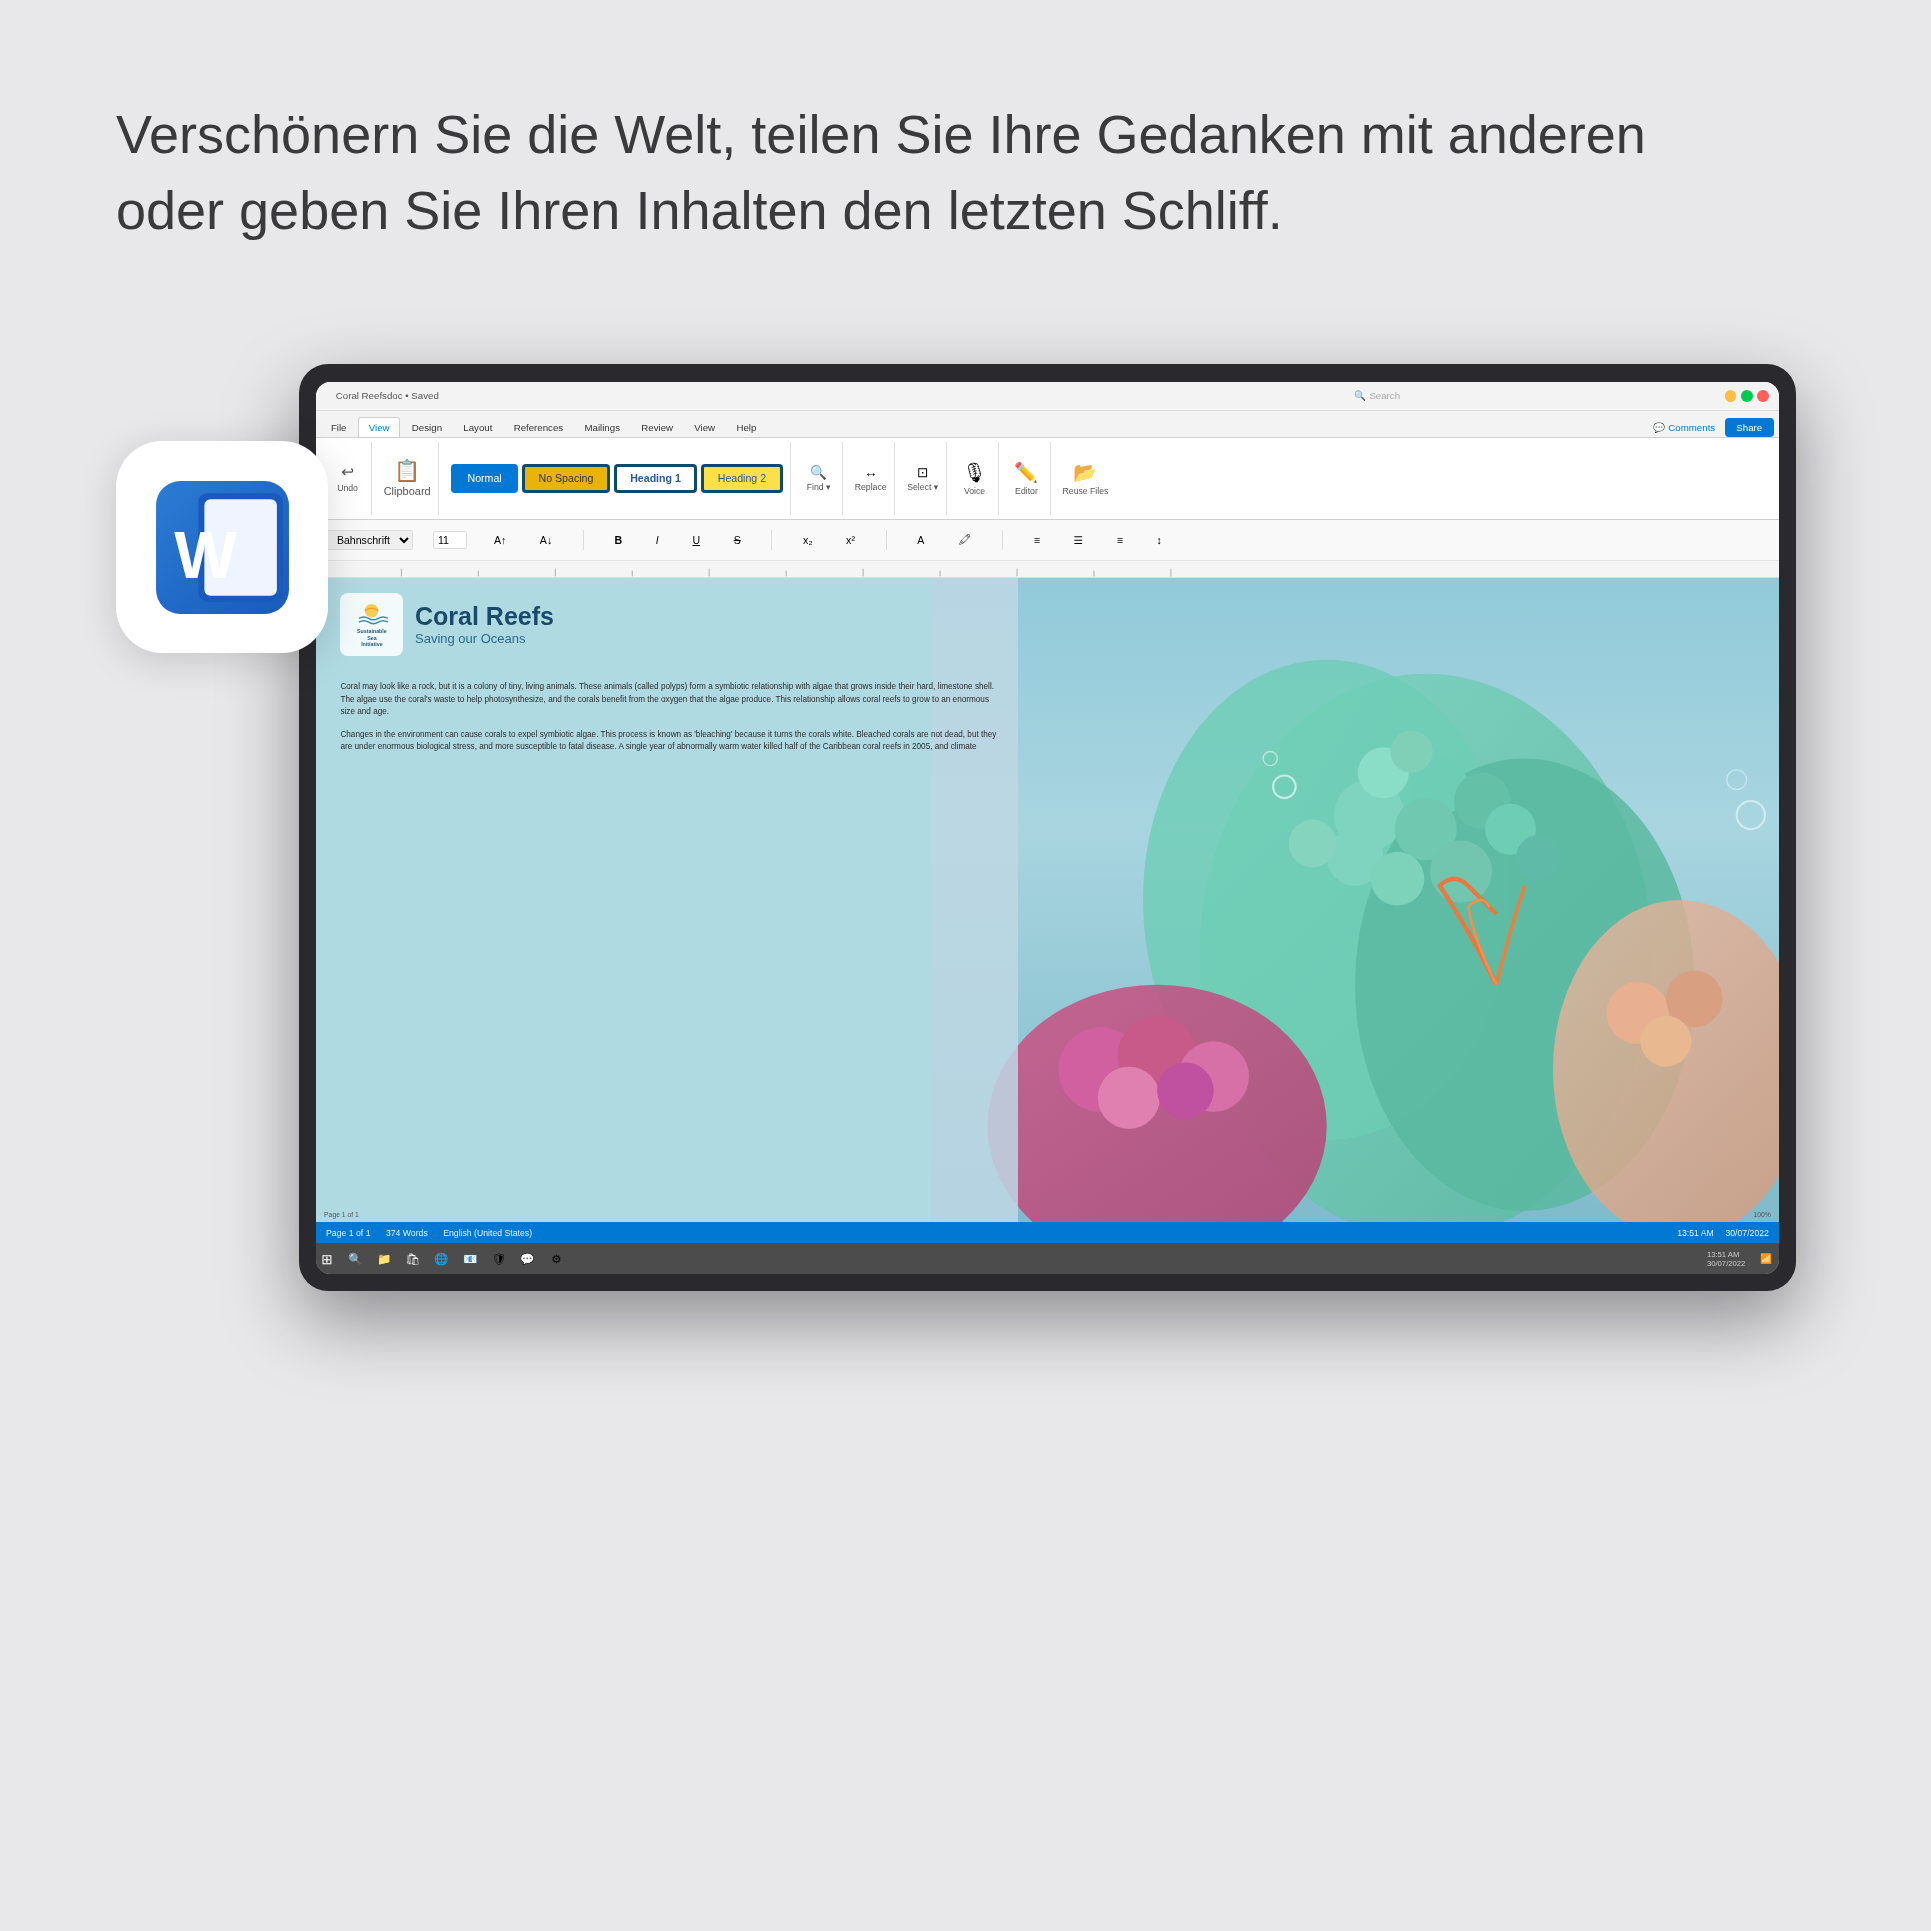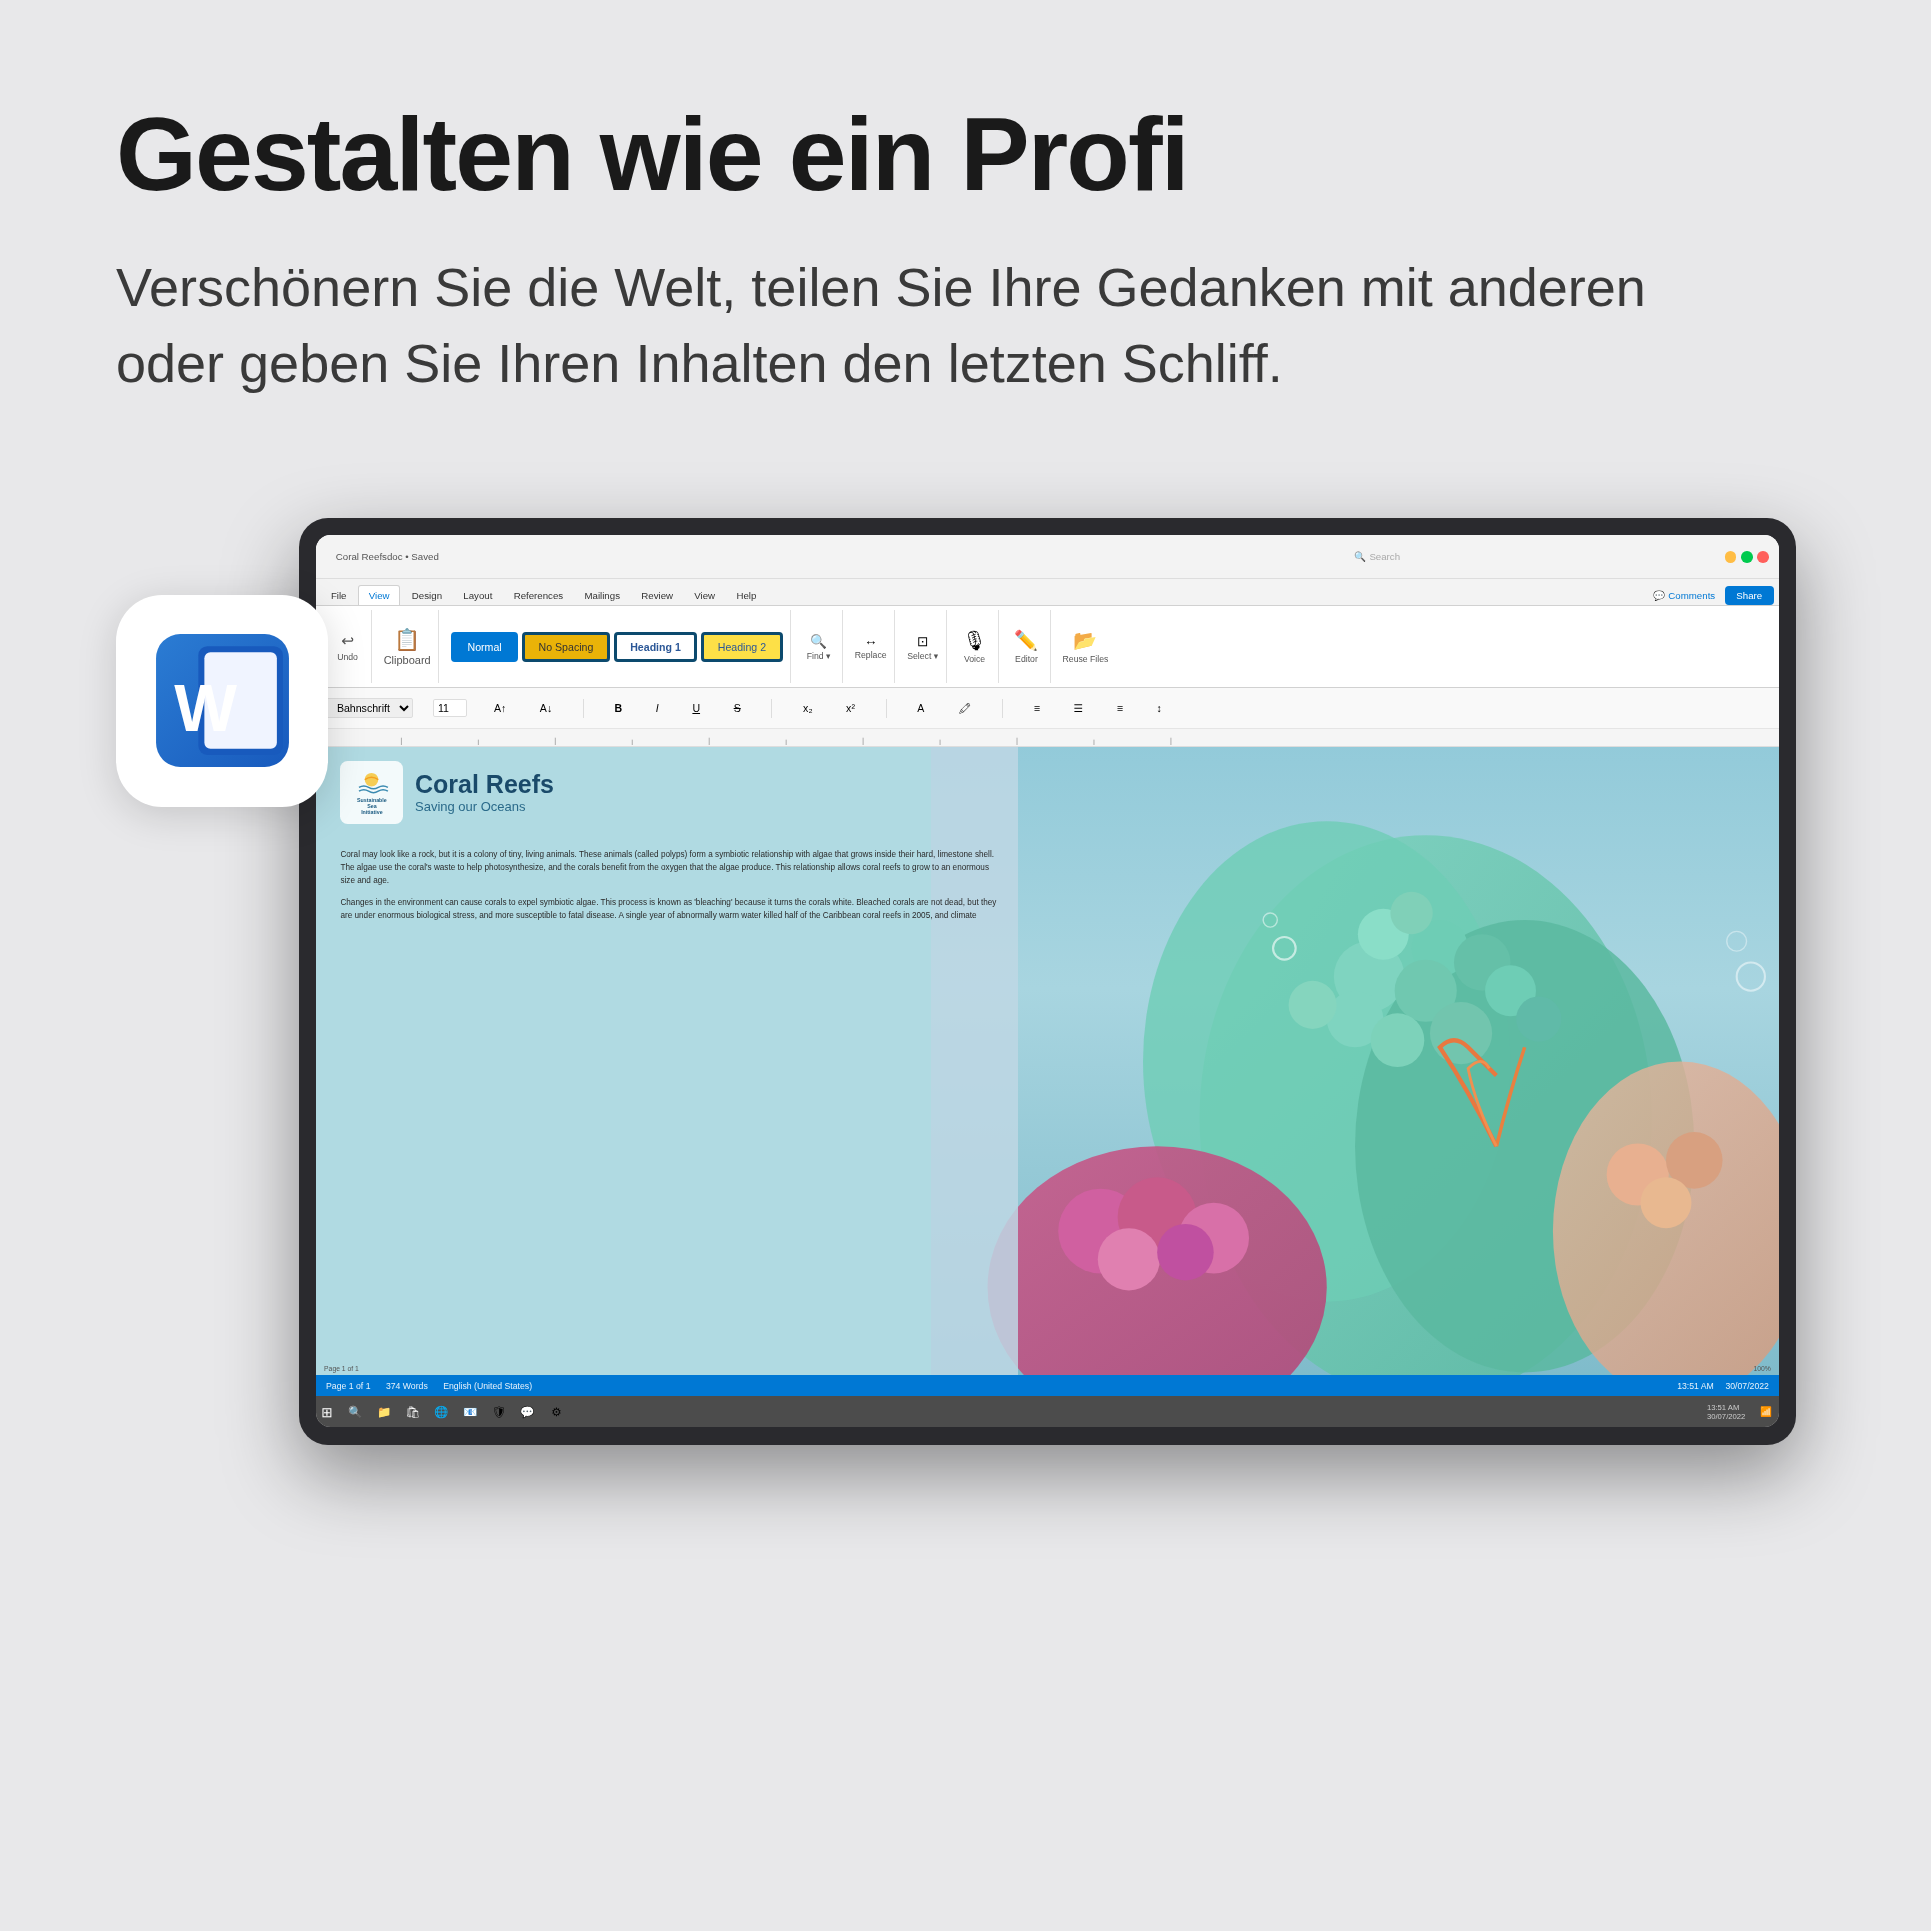--- a/index.html
+++ b/index.html
@@ -88,21 +88,21 @@
       height: 100%;
       background: #fff;
       border-radius: 14.5px;
       overflow: hidden;
       display: flex;
       flex-direction: column;
     }
 
     
     .title-bar {
-      height: 44px;
+      height: 29px;
       background: #f3f3f3;
       display: flex;
       align-items: center;
       padding: 0 9.7px;
       border-bottom: 1px solid #ddd;
     }
 
     .window-controls {
       display: flex;
       gap: 4.8px;
@@ -302,21 +302,20 @@
       position: relative;
       background: #5eead4;
     }
 
   </style>
 </head>
 <body>
 
 <div class="page-wrapper">
 
-  <h1 class="headline">Gestalten wie ein Profi</h1>
 
   <p class="subtext">Verschönern Sie die Welt, teilen Sie Ihre Gedanken mit anderen oder geben Sie Ihren Inhalten den letzten Schliff.</p>
 
   <div class="app-device-wrapper">
 
     <div class="app-icon">
       <svg class="word-icon-svg" viewBox="0 0 48 48" xmlns="http://www.w3.org/2000/svg">
         <defs>
           <linearGradient id="wordGrad" x1="0%" y1="0%" x2="100%" y2="100%">
             <stop offset="0%" style="stop-color:#2b7cd3"></stop>

